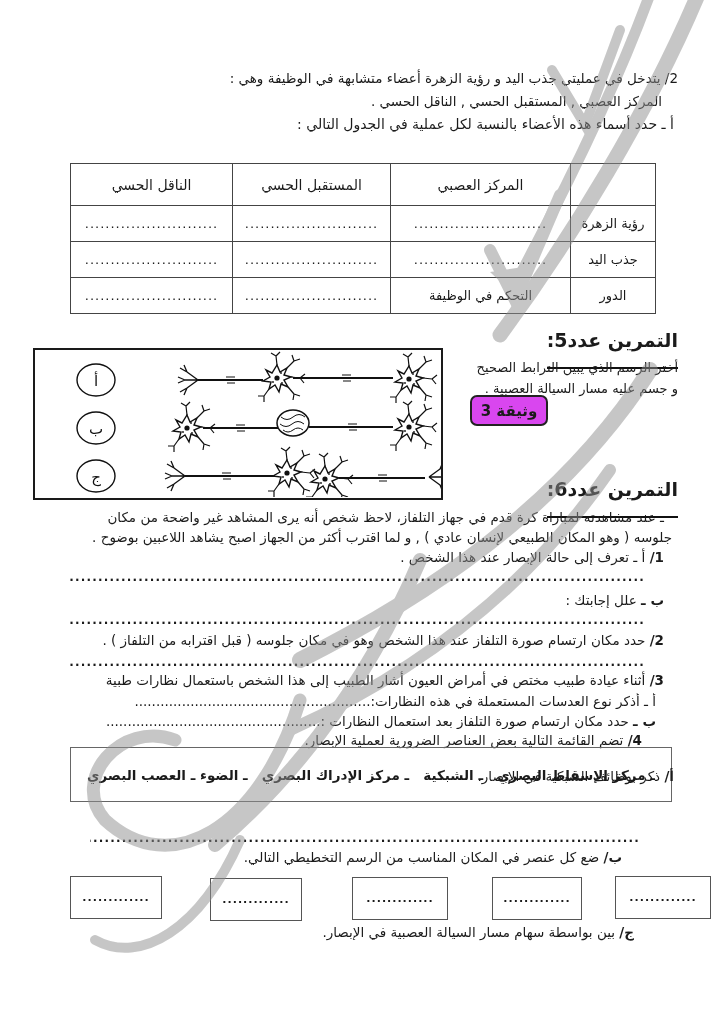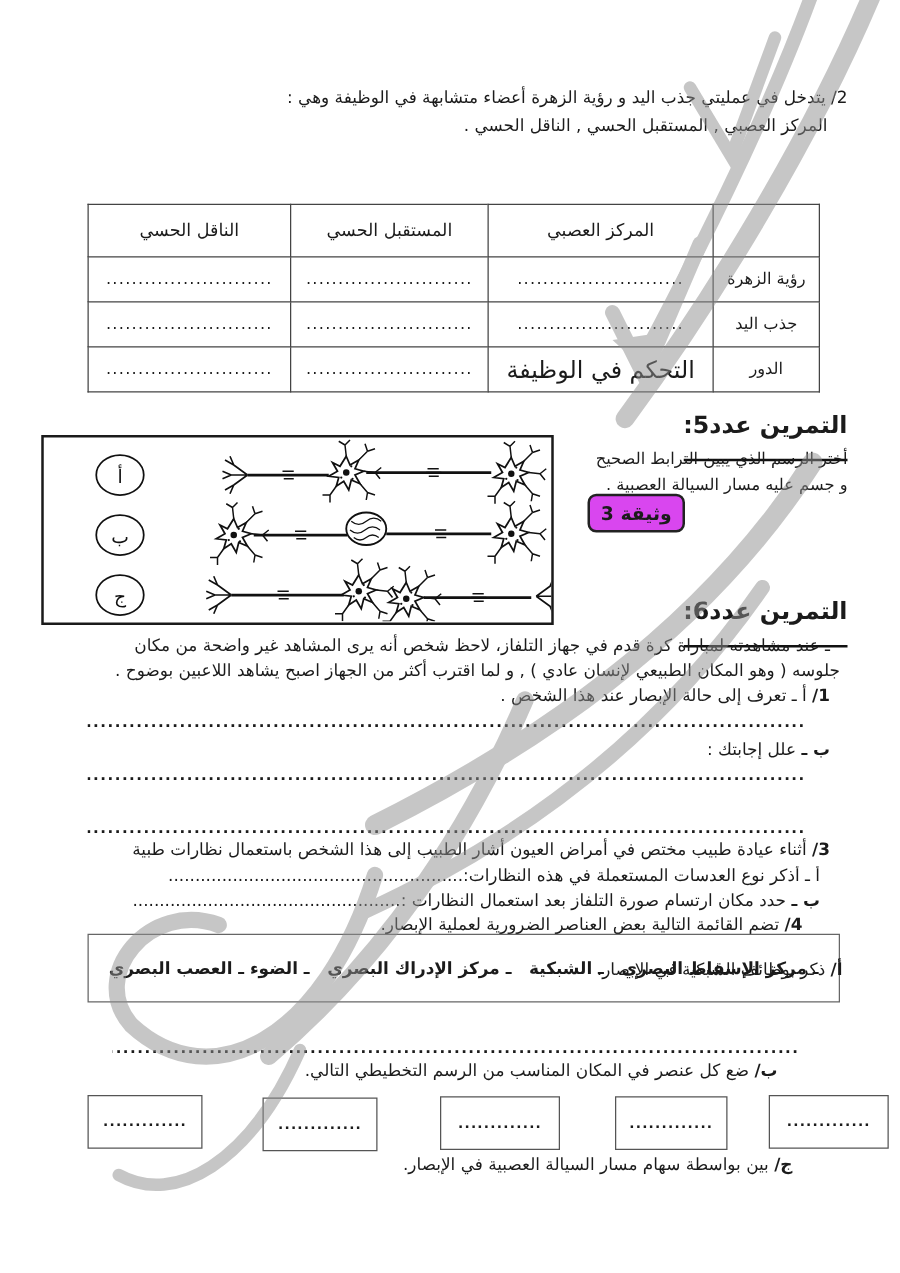--- a/index.html
+++ b/index.html
@@ -43,20 +43,21 @@
   .ph-dots { font-size:11px; letter-spacing:1px; font-weight:bold; }
   .watermark { pointer-events:none; z-index:6; opacity:0.5; }
 </style>
 </head>
 <body>
 
 <div id="page">
 
   <div class="abs line" style="top:70px; right:42px;">2/ يتدخل في عمليتي جذب اليد و رؤية الزهرة أعضاء متشابهة في الوظيفة وهي :</div>
   <div class="abs line" style="top:93px; right:58px;">المركز العصبي , المستقبل الحسي , الناقل الحسي .</div>
+  <div class="abs line" style="top:116px; right:46px; font-size:14px;">أ ـ حدد أسماء هذه الأعضاء بالنسبة لكل عملية في الجدول التالي :</div>
 
   <table class="grid abs" style="top:163px; left:70px;">
     <colgroup>
         <col style="width:85px">
         <col style="width:180px">
         <col style="width:158px">
         <col style="width:162px">
       </colgroup>
     <tbody>
         <tr>
@@ -72,21 +73,21 @@
       <td class="dots-cell">..........................</td>
     </tr>
     <tr>
       <td>جذب اليد</td>
       <td class="dots-cell">..........................</td>
       <td class="dots-cell">..........................</td>
       <td class="dots-cell">..........................</td>
     </tr>
     <tr>
       <td>الدور</td>
-      <td style="font-size:19px;">التحكم في الوظيفة</td>
+      <td style="font-size:13px;">التحكم في الوظيفة</td>
       <td class="dots-cell">..........................</td>
       <td class="dots-cell">..........................</td>
     </tr>
   </tbody>
     </table>
 
   <div class="abs title" style="top:329px; right:42px;">التمرين عدد5:</div>
   <div class="abs line" style="top:360px; right:42px; font-size:13px;">أختر الرسم الذي يبين الترابط الصحيح</div>
   <div class="abs line" style="top:381px; right:42px; font-size:13px;">و جسم عليه مسار السيالة العصبية .</div>
   <div class="abs doc-box" style="top:395px; right:172px;">
@@ -161,20 +162,24 @@
     <span>أ ـ تعرف إلى حالة الإبصار عند هذا الشخص .</span>
   </div>
   <div class="abs dots-line" style="top:570px; right:75px;">......................................................................................................................................................</div>
 
   <div class="abs line" style="top:592px; right:56px;margin-left:32px;">
     <span class="num">ب ـ</span>
     <span>علل إجابتك :</span>
   </div>
   <div class="abs dots-line" style="top:613px; right:75px;">......................................................................................................................................................</div>
 
+  <div class="abs line" style="top:632px; right:56px;">
+    <span class="num">2/</span>
+    <span>حدد مكان ارتسام صورة التلفاز عند هذا الشخص وهو في مكان جلوسه ( قبل اقترابه من التلفاز ) .</span>
+  </div>
   <div class="abs dots-line" style="top:655px; right:75px;">......................................................................................................................................................</div>
 
   <div class="abs line" style="top:672px; right:56px;">
     <span class="num">3/</span>
     <span>أثناء عيادة طبيب مختص في أمراض العيون أشار الطبيب إلى هذا الشخص باستعمال نظارات طبية</span>
   </div>
   <div class="abs line" style="top:693px; right:64px; width:590px; overflow:hidden;">
     <span>أ ـ</span>
     <span>أذكر نوع العدسات المستعملة في هذه النظارات:.......................................................</span>
   </div>

